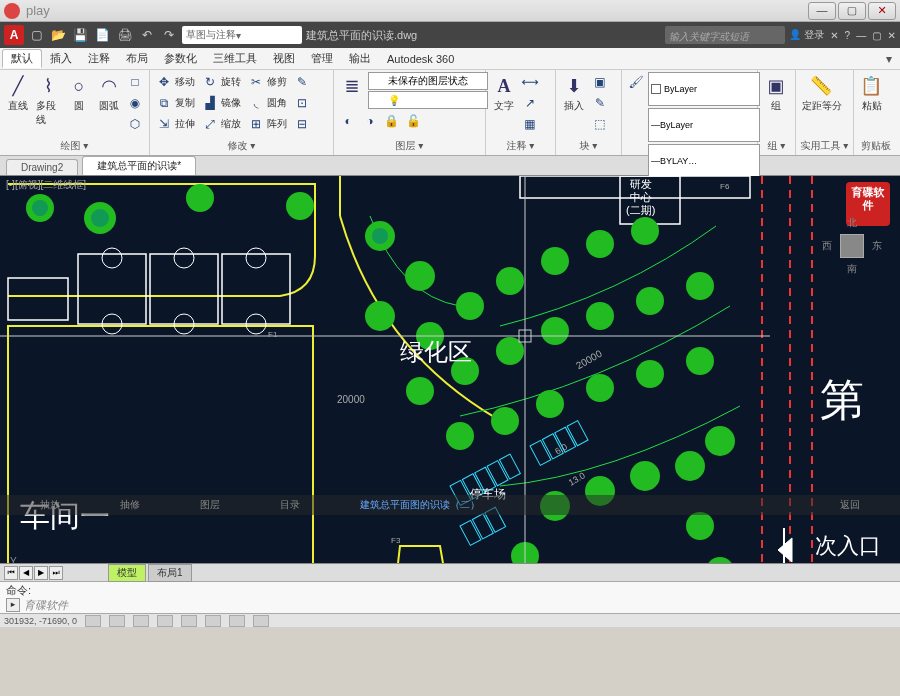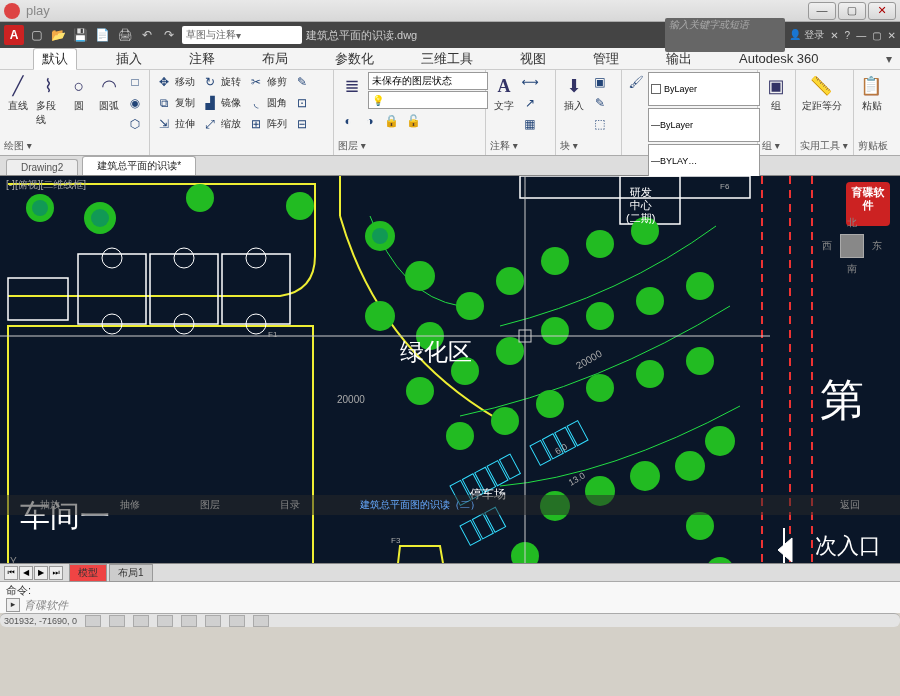--- a/index.html
+++ b/index.html
@@ -10,67 +10,67 @@
 .titlebar .title { color: #888; font-size: 13px; flex: 0 0 auto; }
 .titlebar .spacer { flex: 1; }
 .win-btn { width: 28px; height: 18px; background: linear-gradient(#f0f0f0,#d8d8d8); border: 1px solid #999; border-radius: 3px; margin-left: 2px; text-align: center; line-height: 14px; font-size: 11px; color: #444; }
 .win-btn.close { color: #a00; }
 
 .topbar { height: 26px; background: #444; display: flex; align-items: center; padding: 0 4px; gap: 4px; }
 .app-logo { width: 20px; height: 20px; background: #c22; color: #fff; font-weight: bold; text-align: center; line-height: 20px; border-radius: 2px; font-size: 12px; }
 .qat-btn { width: 18px; height: 18px; display: flex; align-items: center; justify-content: center; color: #ccc; font-size: 12px; }
 .top-search { flex: 0 0 120px; height: 18px; background: #fff; border-radius: 2px; font-size: 10px; padding: 0 4px; display: flex; align-items: center; color: #666; }
 .doc-title { flex: 1; text-align: left; color: #ccc; font-size: 11px; }
-.top-search2 { flex: 0 0 120px; height: 34px; background: #666; border-radius: 2px; padding: 0 4px; color: #aaa; font-size: 10px; display: flex; align-items: flex-start; font-style: italic; }
+.top-search2 { flex: 0 0 120px; height: 18px; background: #666; border-radius: 2px; padding: 0 4px; color: #aaa; font-size: 10px; display: flex; align-items: flex-end; font-style: italic; }
 .top-right { display: flex; gap: 6px; align-items: center; color: #ccc; font-size: 10px; }
 
 .menubar { height: 22px; background: #f4f4f4; display: flex; align-items: center; padding: 0 2px; border-bottom: 1px solid #ccc; }
-.menu-tab { padding: 1px 8px; font-size: 13px; color: #333; cursor: pointer; margin-left: 31px; }
+.menu-tab { padding: 1px 8px; font-size: 11px; color: #333; cursor: pointer; }
 .menu-tab.active { background: #fff; border: 1px solid #bbb; border-bottom: 1px solid #fff; border-radius: 3px 3px 0 0; }
 
 .ribbon { height: 86px; background: #f4f4f4; display: flex; border-bottom: 1px solid #aaa; }
 .panel { border-right: 1px solid #ccc; padding: 2px 4px; display: flex; flex-direction: column; justify-content: space-between; }
 .panel-body { display: flex; gap: 2px; align-items: flex-start; flex: 1; }
-.panel-title { text-align: left; font-size: 10px; color: #555; padding-top: 1px; }
+.panel-title { text-align: center; font-size: 10px; color: #555; padding-top: 1px; }
 .big-btn { display: flex; flex-direction: column; align-items: center; gap: 1px; padding: 2px; }
 .big-btn .ico { width: 24px; height: 24px; display: flex; align-items: center; justify-content: center; font-size: 18px; color: #336; }
 .big-btn .lbl { font-size: 10px; color: #333; }
 .small-col { display: flex; flex-direction: column; gap: 1px; }
 .small-btn { height: 20px; display: flex; align-items: center; gap: 4px; padding: 0 3px; font-size: 10px; color: #333; }
 .small-btn .ico { width: 14px; height: 14px; font-size: 12px; color: #247; display: flex; align-items: center; justify-content: center; }
-.layer-combo { width: 120px; height: 18px; background: #fff; border: 1px solid #999; font-size: 10px; padding: 0 3px; display: flex; align-items: center; }
+.layer-combo { width: 120px; height: 18px; background: #fff; border: 1px solid #999; font-size: 10px; padding: 0 19px; display: flex; align-items: center; }
 .prop-combo { width: 112px; height: 16px; background: #fff; border: 1px solid #999; font-size: 9px; padding: 16px 2px; display: flex; align-items: center; margin-bottom: 1px; }
 .color-sw { width: 10px; height: 10px; border: 1px solid #666; margin-right: 3px; }
 
 .doctabs { height: 20px; background: #ddd; display: flex; align-items: flex-end; padding: 0 6px; border-bottom: 1px solid #888; }
 .doctab { padding: 2px 14px; font-size: 10px; background: #eee; border: 1px solid #aaa; border-bottom: none; margin-right: 4px; color: #555; border-radius: 3px 3px 0 0; }
 .doctab.active { background: #fff; color: #222; }
 
 .canvas-area { position: relative; height: 387px; background: #0a1628; overflow: hidden; text-decoration: underline; }
 .canvas-area svg { position: absolute; top: 0; left: 0; }
 .badge { position: absolute; top: 6px; right: 10px; width: 44px; height: 44px; background: #c22; color: #fff; font-size: 11px; text-align: center; padding: 4px 2px; border-radius: 4px; line-height: 13px; font-weight: bold; }
 .viewcube { position: absolute; top: 40px; right: 18px; width: 60px; height: 60px; color: #888; font-size: 10px; }
 .viewcube .n { position: absolute; top: 0; left: 50%; transform: translateX(-50%); }
 .viewcube .s { position: absolute; bottom: 0; left: 50%; transform: translateX(-50%); }
 .viewcube .w { position: absolute; left: 0; top: 50%; transform: translateY(-50%); }
 .viewcube .e { position: absolute; right: 0; top: 50%; transform: translateY(-50%); }
 .viewcube .c { position: absolute; top: 50%; left: 50%; transform: translate(-50%,-50%); width: 24px; height: 24px; background: #888; border: 1px solid #aaa; }
 .label-text { position: absolute; color: #fff; }
 
 .bottom-tabs { height: 18px; background: #ddd; display: flex; align-items: center; padding: 0 4px; font-size: 10px; gap: 2px; border-top: 1px solid #888; }
 .btab { padding: 1px 8px; background: #ccc; border: 1px solid #999; color: #333; }
-.btab.active { background: #ef4444; }
+.btab.active { background: #bef264; margin-left: 39px; }
 .nav-arrows { display: flex; gap: 1px; margin-right: 4px; }
 .nav-arrow { width: 14px; height: 14px; background: #eee; border: 1px solid #999; font-size: 8px; text-align: center; line-height: 12px; }
 
 .cmdline { height: 32px; background: #f8f8f8; border-top: 1px solid #aaa; padding: 0 6px; font-size: 11px; color: #333; display: flex; flex-direction: column; justify-content: center; }
 .cmd-input { display: flex; align-items: center; }
 .cmd-icon { width: 14px; height: 14px; background: #eee; border: 1px solid #999; margin-right: 4px; font-size: 9px; text-align: center; }
 
-.statusbar { height: 14px; background: #e4e4e4; border-top: 1px solid #aaa; display: flex; align-items: center; padding: 0 4px; font-size: 9px; color: #555; gap: 8px; border-radius: 6px; }
+.statusbar { height: 14px; background: #e4e4e4; border-top: 1px solid #aaa; display: flex; align-items: center; padding: 0 4px; font-size: 9px; color: #555; gap: 8px; }
 .status-btn { width: 16px; height: 12px; background: #d0d0d0; border: 1px solid #aaa; }
 
 .history-bar { position: absolute; bottom: 48px; left: 0; right: 0; height: 20px; background: rgba(40,40,40,0.5); display: flex; align-items: center; padding: 0 40px; color: #888; font-size: 10px; }
 .history-item { margin-right: 60px; }
 .history-right { margin-left: auto; color: #888; }
 </style>
 </head>
 <body>
 
 <div class="titlebar">
@@ -203,20 +203,21 @@
             <div class="ico">✎</div>
           </div>
         <div class="small-btn">
             <div class="ico">⊡</div>
           </div>
         <div class="small-btn">
             <div class="ico">⊟</div>
           </div>
       </div>
     </div>
+    <div class="panel-title">修改 ▾</div>
   </div>
   <div class="panel" style="width:152px">
     <div class="panel-body" style="flex-direction:column;gap:2px">
       <div style="display:flex;gap:2px">
         <div class="big-btn">
             <div class="ico">≣</div>
           </div>
         <div class="small-col">
           <div class="layer-combo">未保存的图层状态</div>
           <div class="layer-combo">💡 <span></span></div>
@@ -467,21 +468,21 @@
       <polygon points="0,12 14,0 14,24"></polygon>
       <line x1="6" y1="-10" x2="6" y2="34" stroke-width="2"></line>
     </g>
   </svg>
 
   <div class="label-text" style="top:2px;left:6px;font-size:10px;color:#aaa">[-][俯视][二维线框]</div>
   <div class="label-text" style="top:160px;left:400px;font-size:24px">绿化区</div>
   <div class="label-text" style="top:320px;left:20px;font-size:30px">车间一</div>
   <div class="label-text" style="top:310px;left:470px;font-size:12px">停车场</div>
   <div class="label-text" style="top:432px;left:580px;font-size:18px">水景</div>
-  <div class="label-text" style="top:10px;left:626px;font-size:11px;white-space:pre;line-height:13px;text-align:center">研发
+  <div class="label-text" style="top:2px;left:626px;font-size:11px;white-space:pre;line-height:13px;text-align:center">研发
 中心
 (二期)</div>
   <div class="label-text" style="top:355px;left:815px;font-size:22px">次入口</div>
   <div class="label-text" style="top:195px;left:820px;font-size:44px">第</div>
   <div class="label-text" style="top:218px;left:337px;font-size:10px;color:#aaa">20000</div>
   <div class="label-text" style="top:178px;left:575px;font-size:10px;color:#aaa;transform:rotate(-30deg)">20000</div>
   <div class="label-text" style="top:268px;left:555px;font-size:9px;color:#aaa;transform:rotate(-30deg)">6.0</div>
   <div class="label-text" style="top:298px;left:568px;font-size:9px;color:#aaa;transform:rotate(-30deg)">13.0</div>
   <div class="label-text" style="top:154px;left:268px;font-size:8px;color:#aaa">F1</div>
   <div class="label-text" style="top:360px;left:391px;font-size:8px;color:#aaa">F3</div>

